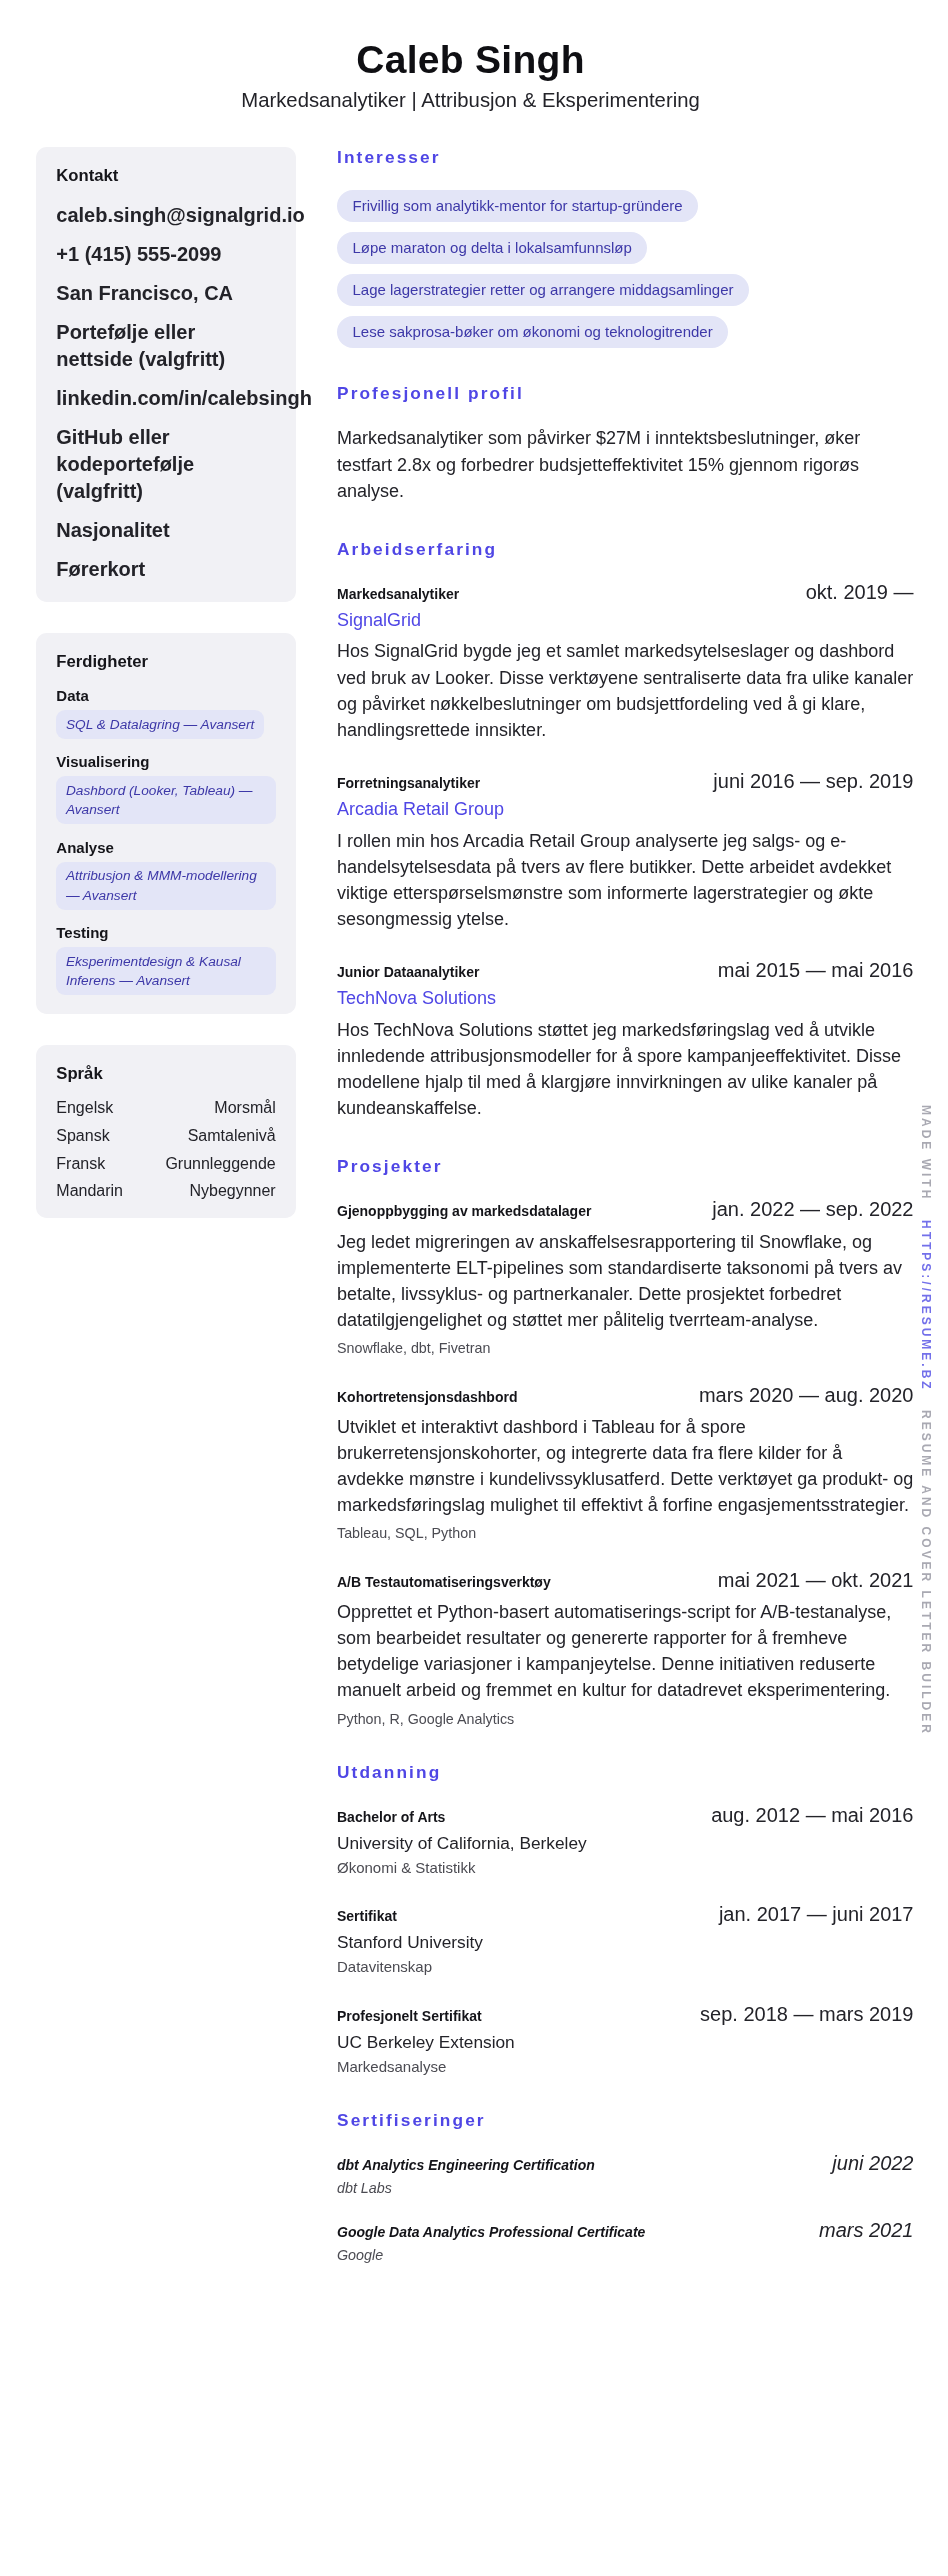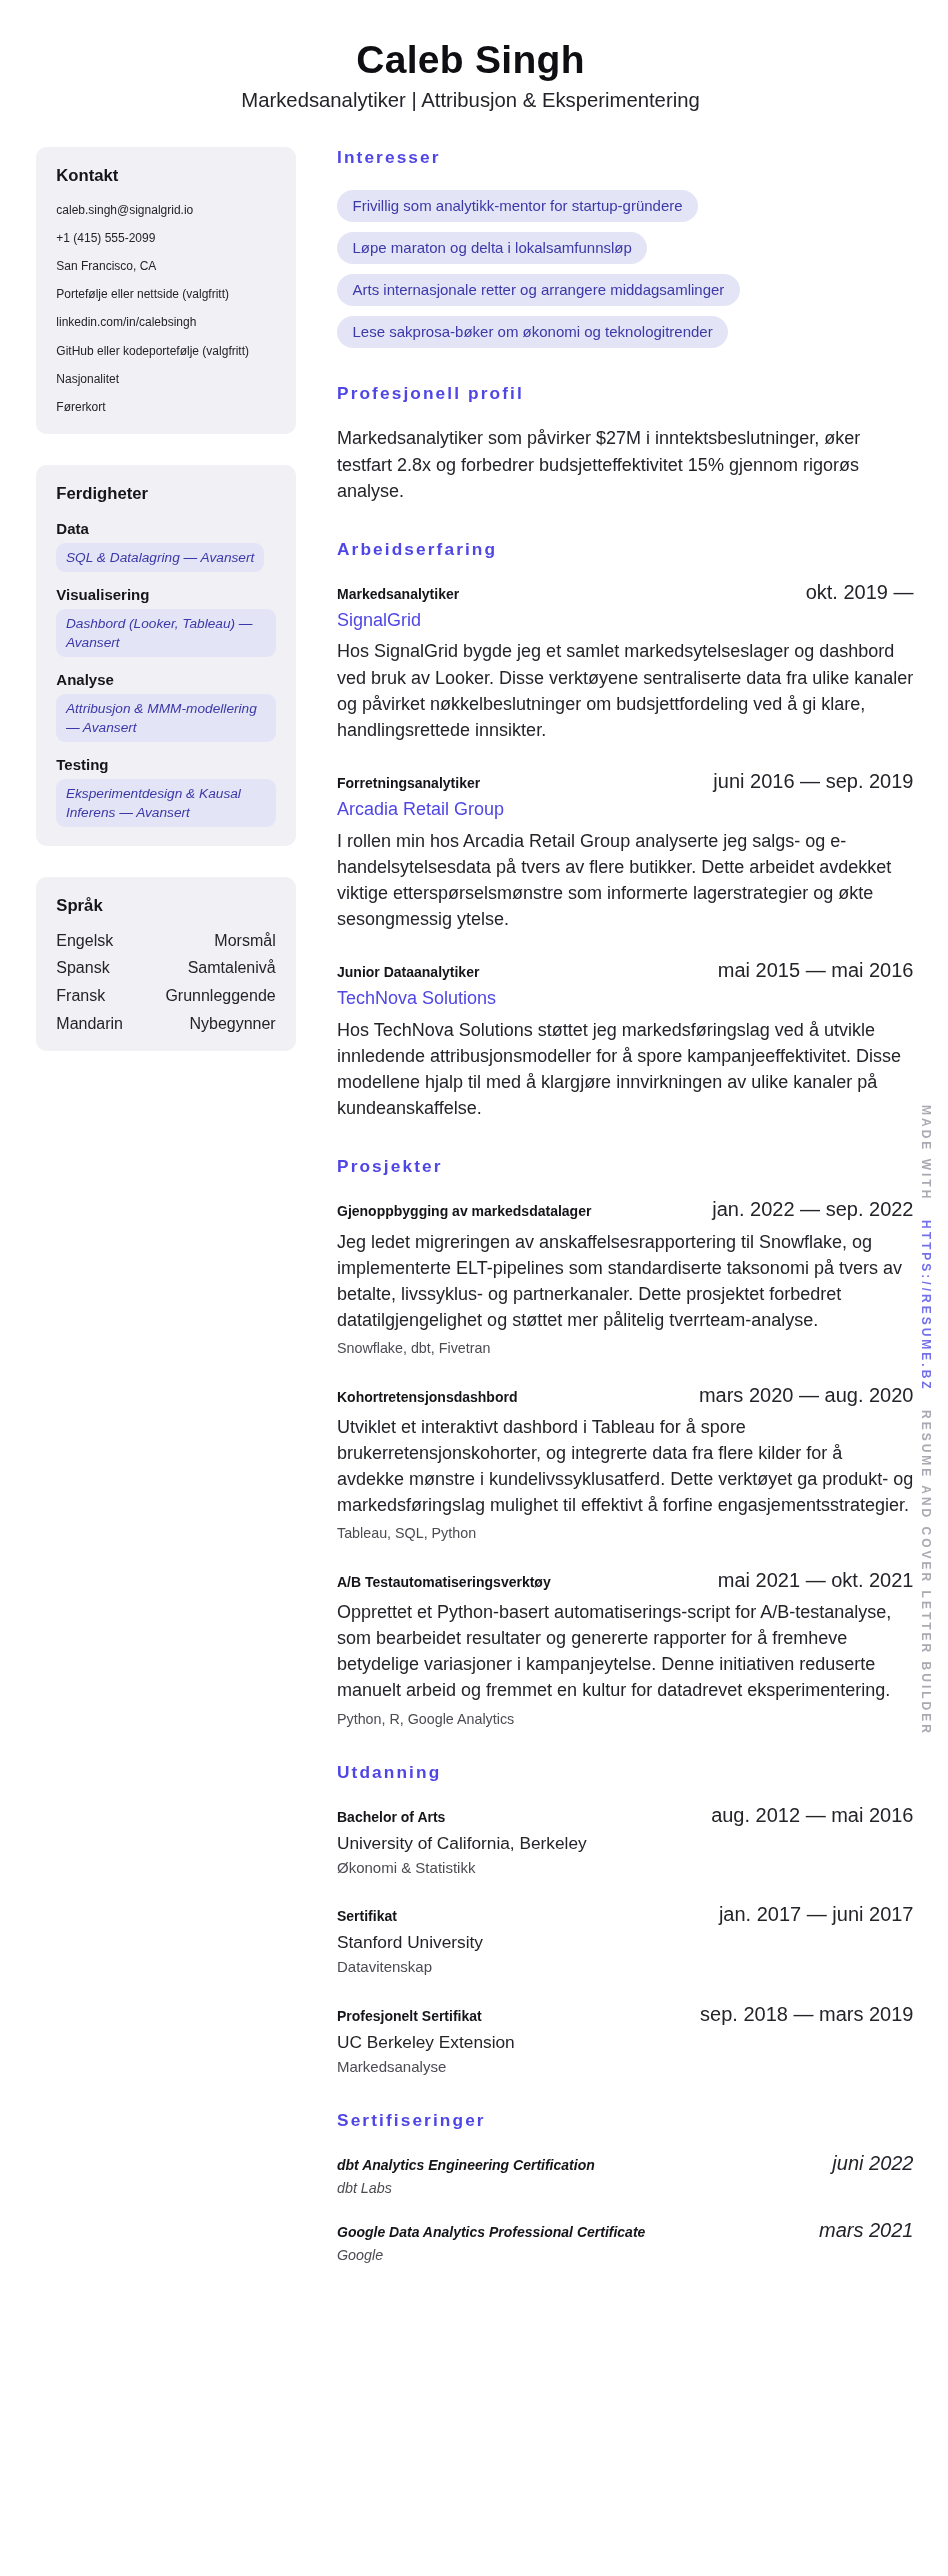--- a/index.html
+++ b/index.html
@@ -48,24 +48,25 @@
     padding:19px 20.3px 15.5px 20.3px;
     margin-bottom:31px;
   }
   .box h2{
     margin:0 0 15.5px 0;
     font-size:16.7px;
     font-weight:700;
     color:var(--heading_text);
   }
   .contact-item{
-    font-size:12px;
+    font-size:20px;
     line-height:1.35;
     margin-bottom:12px;
     color:var(--text);
+    font-weight:bold;
   }
   .contact-item:last-child{margin-bottom:3.6px;}
   .skill-group{margin-bottom:14.3px;}
   .skill-group:last-child{margin-bottom:3.6px;}
   .skill-label{
     font-size:15px;
     font-weight:700;
     color:var(--heading_text);
     margin-bottom:6px;
   }
@@ -245,21 +246,21 @@
       </section>
 
     </aside>
 
     <main class="main">
 
       <section class="section">
         <div class="section-heading">Interesser</div>
         <div class="interest-pill">Frivillig som analytikk-mentor for startup-gründere</div>
         <div class="interest-pill">Løpe maraton og delta i lokalsamfunnsløp</div>
-        <div class="interest-pill">Arts internasjonale retter og arrangere middagsamlinger</div>
+        <div class="interest-pill">Lage lagerstrategier retter og arrangere middagsamlinger</div>
         <div class="interest-pill">Lese sakprosa-bøker om økonomi og teknologitrender</div>
       </section>
 
       <section class="section">
         <div class="section-heading">Profesjonell profil</div>
         <p class="profile-text">Markedsanalytiker som påvirker $27M i inntektsbeslutninger, øker testfart 2.8x og forbedrer budsjetteffektivitet 15% gjennom rigorøs analyse.</p>
       </section>
 
       <section class="section">
         <div class="section-heading">Arbeidserfaring</div>

